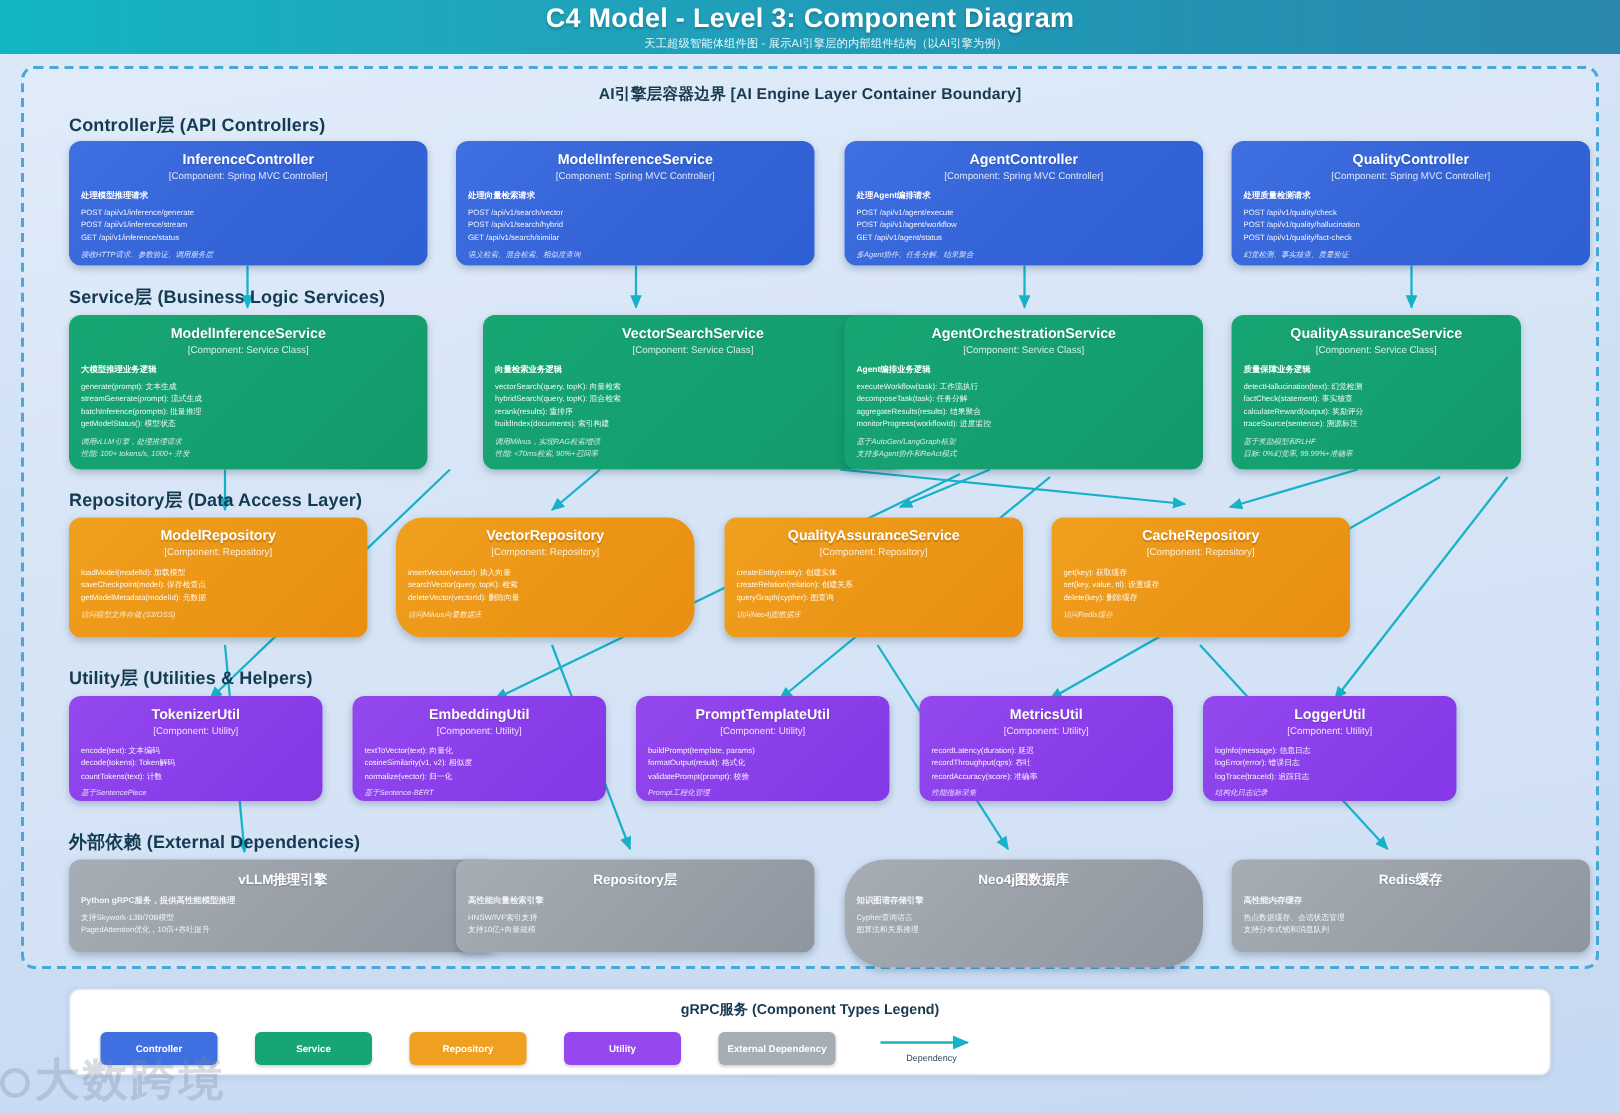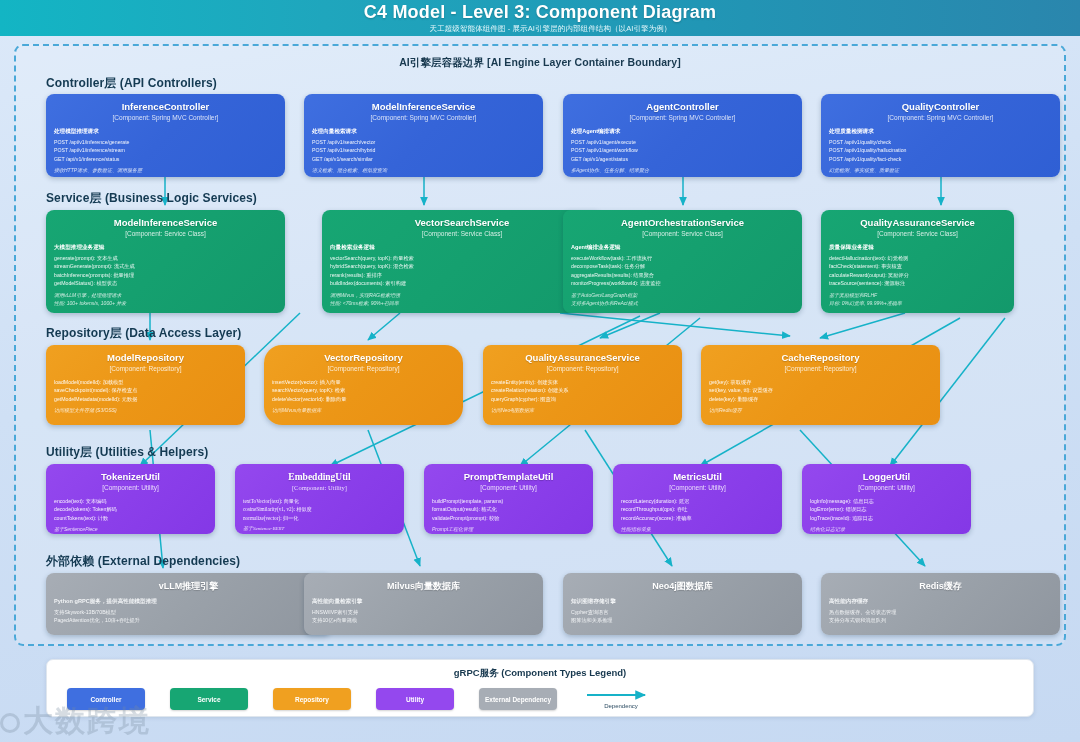--- a/index.html
+++ b/index.html
@@ -286,41 +286,41 @@
 
   <div class="card repo" style="left:483px; top:345px; width:199px; height:80px;">
     <div class="card-title">QualityAssuranceService</div>
     <div class="card-stereo">[Component: Repository]</div>
     <div class="card-item">createEntity(entity): 创建实体</div>
     <div class="card-item">createRelation(relation): 创建关系</div>
     <div class="card-item">queryGraph(cypher): 图查询</div>
     <div class="card-foot">访问Neo4j图数据库</div>
   </div>
 
-  <div class="card repo" style="left:701px; top:345px; width:239px; height:80px;">
+  <div class="card repo" style="left:701px; top:345px; width:199px; height:80px;">
     <div class="card-title">CacheRepository</div>
     <div class="card-stereo">[Component: Repository]</div>
     <div class="card-item">get(key): 获取缓存</div>
     <div class="card-item">set(key, value, ttl): 设置缓存</div>
     <div class="card-item">delete(key): 删除缓存</div>
     <div class="card-foot">访问Redis缓存</div>
   </div>
 
   <div class="layer-label" style="left:46px; top:444px;">Utility层 (Utilities &amp; Helpers)</div>
 
   <div class="card util" style="left:46px;  top:464px; width:169px; height:70px;">
     <div class="card-title">TokenizerUtil</div>
     <div class="card-stereo">[Component: Utility]</div>
     <div class="card-item">encode(text): 文本编码</div>
     <div class="card-item">decode(tokens): Token解码</div>
     <div class="card-item">countTokens(text): 计数</div>
     <div class="card-foot">基于SentencePiece</div>
   </div>
 
-  <div class="card util" style="left:235px; top:464px; width:169px; height:70px;font-family:Liberation Serif, serif;">
+  <div class="card util" style="left:235px; top:464px; width:169px; height:70px;">
     <div class="card-title">EmbeddingUtil</div>
     <div class="card-stereo">[Component: Utility]</div>
     <div class="card-item">textToVector(text): 向量化</div>
     <div class="card-item">cosineSimilarity(v1, v2): 相似度</div>
     <div class="card-item">normalize(vector): 归一化</div>
     <div class="card-foot">基于Sentence-BERT</div>
   </div>
 
   <div class="card util" style="left:424px; top:464px; width:169px; height:70px;">
     <div class="card-title">PromptTemplateUtil</div>
@@ -352,27 +352,27 @@
   <div class="layer-label" style="left:46px; top:553px;">外部依赖 (External Dependencies)</div>
 
   <div class="card ext" style="left:46px;  top:573px; width:285px; height:62px;">
     <div class="card-title">vLLM推理引擎</div>
     <div class="card-desc" style="margin-top:5px">Python gRPC服务，提供高性能模型推理</div>
     <div class="card-item">支持Skywork-13B/70B模型</div>
     <div class="card-item">PagedAttention优化，10倍+吞吐提升</div>
   </div>
 
   <div class="card ext" style="left:304px; top:573px; width:239px; height:62px;">
-    <div class="card-title">Milvus向量数据库</div>
+    <div class="card-title">Repository层</div>
     <div class="card-desc" style="margin-top:5px">高性能向量检索引擎</div>
     <div class="card-item">HNSW/IVF索引支持</div>
     <div class="card-item">支持10亿+向量规模</div>
   </div>
 
-  <div class="card ext" style="left:563px; top:573px; width:239px; height:62px;">
+  <div class="card ext" style="left:563px; top:573px; width:239px; height:72px;border-radius:27px;">
     <div class="card-title">Neo4j图数据库</div>
     <div class="card-desc" style="margin-top:5px">知识图谱存储引擎</div>
     <div class="card-item">Cypher查询语言</div>
     <div class="card-item">图算法和关系推理</div>
   </div>
 
   <div class="card ext" style="left:821px; top:573px; width:239px; height:62px;">
     <div class="card-title">Redis缓存</div>
     <div class="card-desc" style="margin-top:5px">高性能内存缓存</div>
     <div class="card-item">热点数据缓存、会话状态管理</div>

